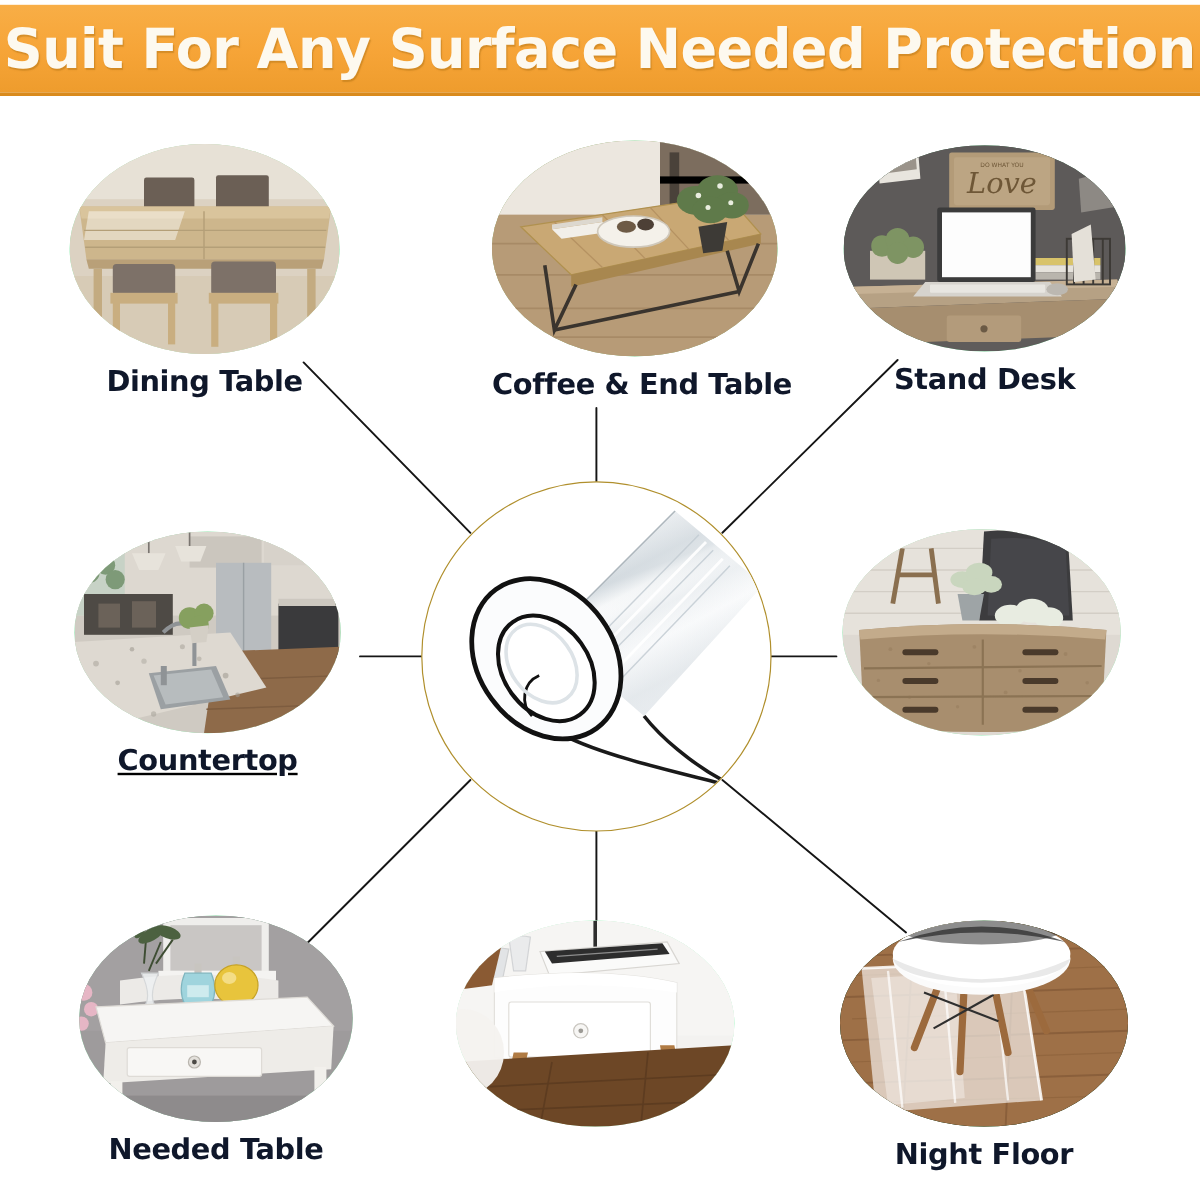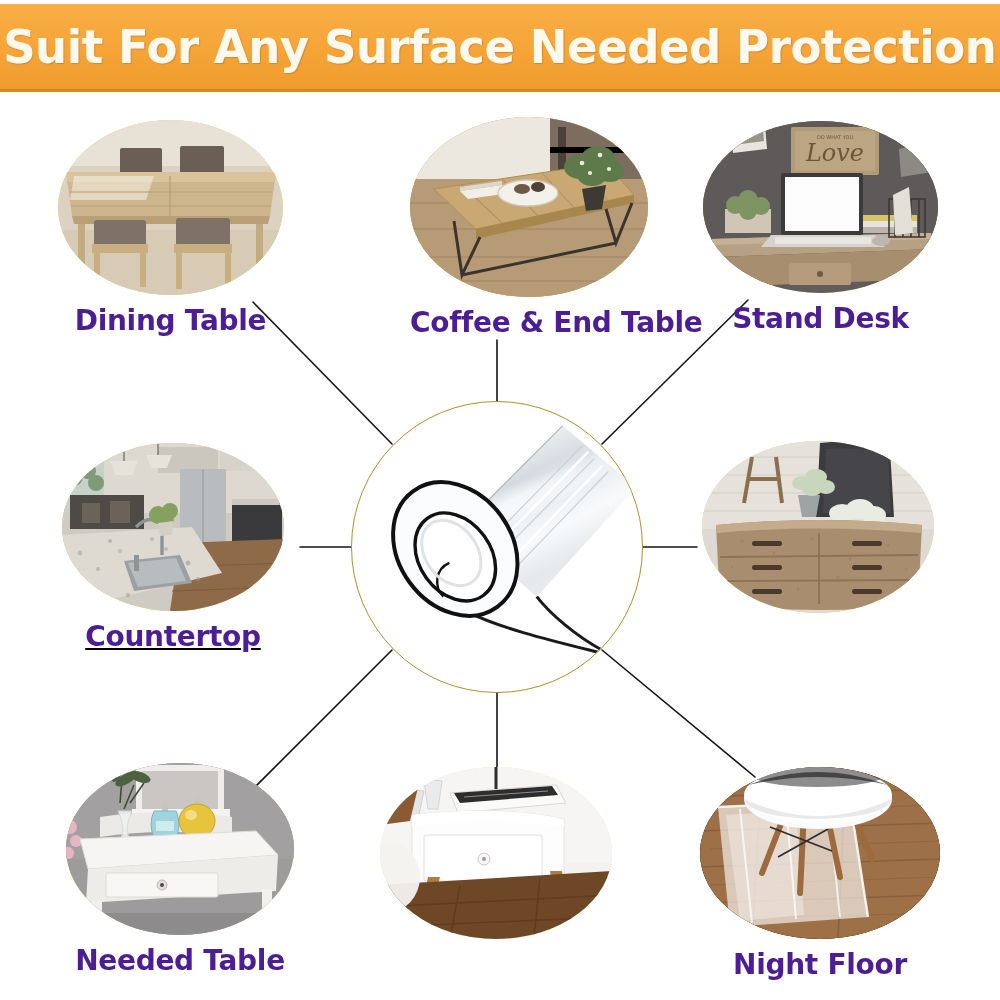--- a/index.html
+++ b/index.html
@@ -13,21 +13,21 @@
     overflow: hidden;
     font-family: "Liberation Sans", sans-serif;
     position: relative;
   }
 
   
   #banner {
     position: absolute;
     left: 0; top: 4px;
     width: 1000px;
-    height: 88px;
+    height: 76px;
     background: linear-gradient(180deg, #F8AE46 0%, #F6A437 55%, #EE9C2D 100%);
     border-bottom: 3px solid #D98A1C;
     display: flex;
     align-items: center;
     justify-content: center;
     box-sizing: border-box;
   }
   #banner-title {
     font-family: "DejaVu Sans", sans-serif;
     font-weight: bold;
@@ -66,30 +66,30 @@
     overflow: hidden;
   }
   .hub-art { position: absolute; inset: 0; }
 
   
   .node { position: absolute; }
   .oval {
     position: relative;
     border-radius: 50%;
     overflow: hidden;
-    background: #fde047;
+    background: #86efac;
   }
   .oval .scene { position: absolute; inset: 0; }
   .node-label {
     margin-top: 9px;
     text-align: center;
     font-family: "DejaVu Sans", sans-serif;
     font-weight: bold;
-    font-size: 28px;
-    color: #4c1d95;
+    font-size: 24px;
+    color: #0f172a;
     letter-spacing: -0.3px;
     white-space: nowrap;
   }
 </style>
 </head>
 <body>
 
 <div id="banner">
   <div id="banner-title">Suit For Any Surface Needed Protection</div>
 </div>

